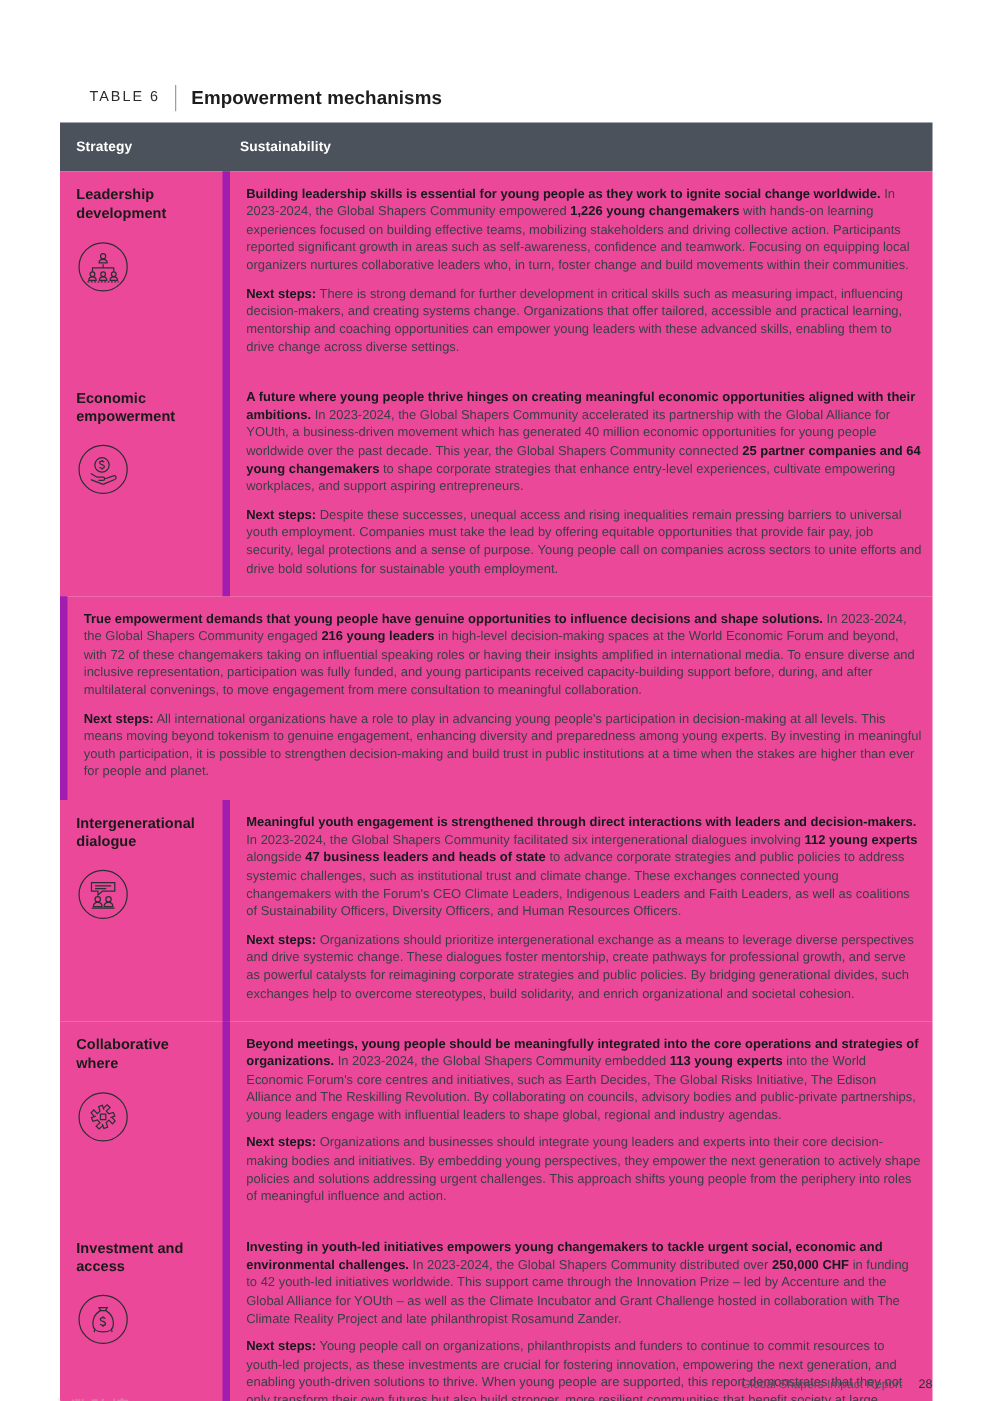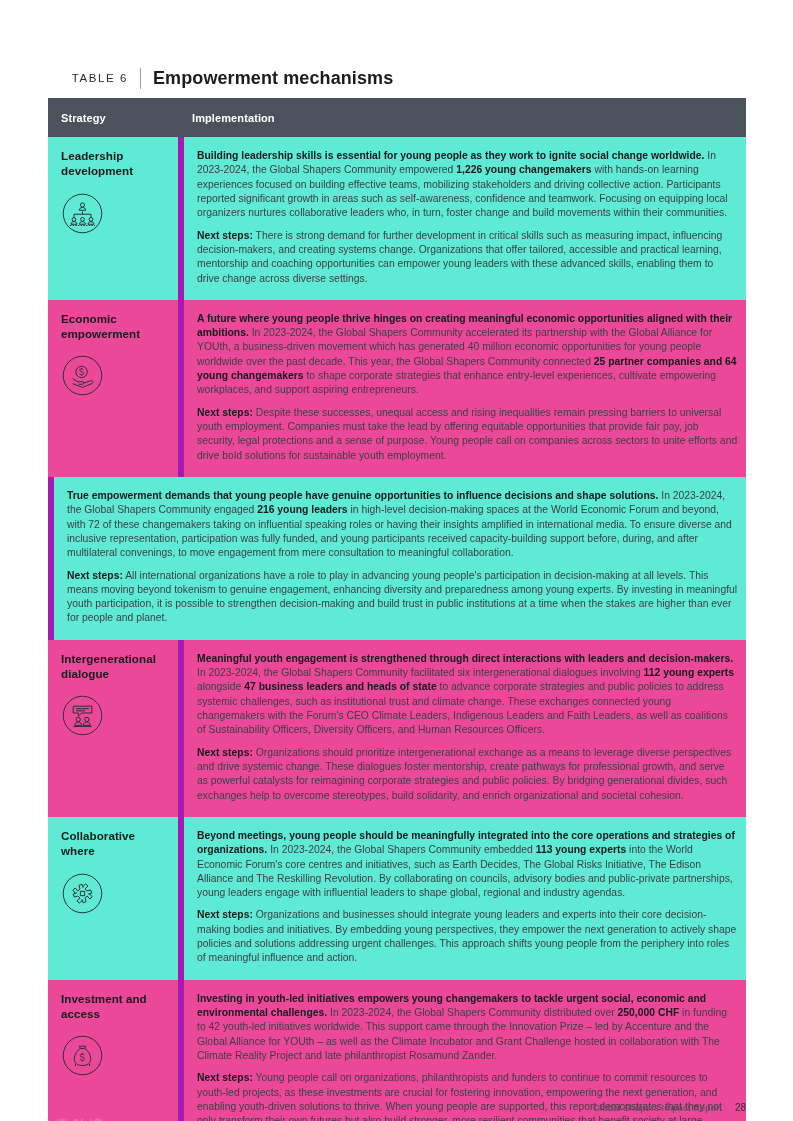--- a/index.html
+++ b/index.html
@@ -46,21 +46,21 @@
     white-space: nowrap;
   }
   .caption-rule {
     width: 1px;
     height: 21px;
     background: #9aa0a6;
     flex: 0 0 1px;
   }
   .caption-title {
     padding-left: 12px;
-    font-size: 18px;
+    font-size: 15px;
     font-weight: 700;
     color: #1c1c1c;
     letter-spacing: 0.1px;
     white-space: nowrap;
   }
 
   
   .table {
     position: absolute;
     left: 48px;
@@ -78,21 +78,21 @@
     font-weight: 700;
     color: #ffffff;
     letter-spacing: 0.1px;
   }
   .th-strategy { width: 130px; padding-left: 13px; }
   .th-implementation { flex: 1; padding-left: 14px; }
 
   .trow {
     display: flex;
     align-items: stretch;
-    background: #5eead4;
+    background: #ec4899;
   }
   .trow.alt { background: #ec4899; }
 
   .cell-strategy {
     width: 130px;
     flex: 0 0 130px;
     padding: 12px 10px 16px 13px;
   }
   .strategy-name {
     font-size: 11.6px;
@@ -171,21 +171,21 @@
   <div class="caption">
     <div class="caption-label">TABLE 6</div>
     <div class="caption-rule"></div>
     <div class="caption-title">Empowerment mechanisms</div>
   </div>
 
   <div class="table">
 
     <div class="thead">
       <div class="th th-strategy">Strategy</div>
-      <div class="th th-implementation">Implementation</div>
+      <div class="th th-implementation">Sustainability</div>
     </div>
 
     <div class="trow">
       <div class="cell-strategy">
         <div class="strategy-name">Leadership development</div>
         <div class="icon-wrap">
           <svg viewBox="0 0 48 48" fill="none" stroke="#2b2f33" stroke-width="1.1">
             <circle cx="24" cy="24" r="21.5"></circle>
             <circle cx="24" cy="14.5" r="2.3"></circle>
             <path d="M20.4 20.4c0-2 1.6-3.1 3.6-3.1s3.6 1.1 3.6 3.1z"></path>

